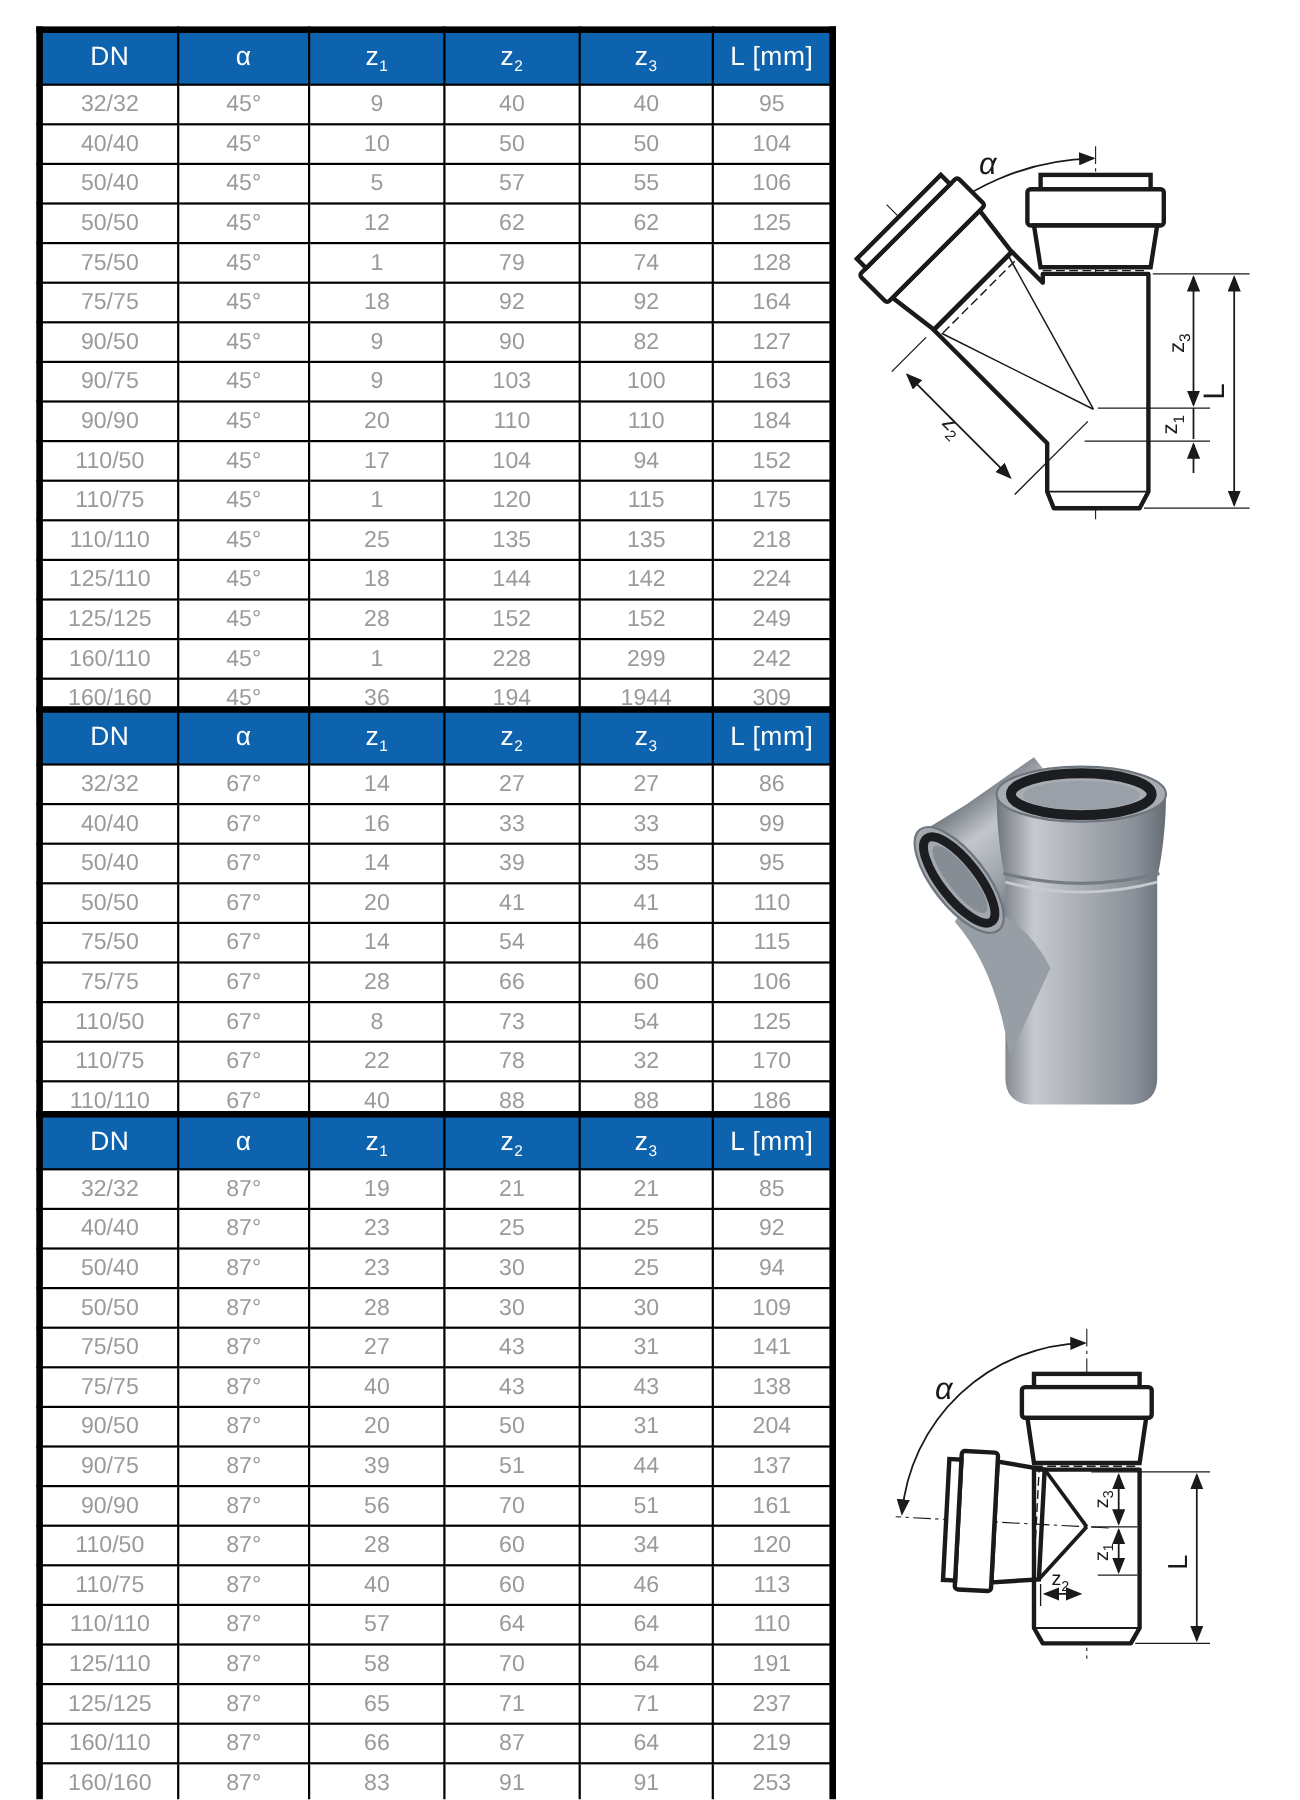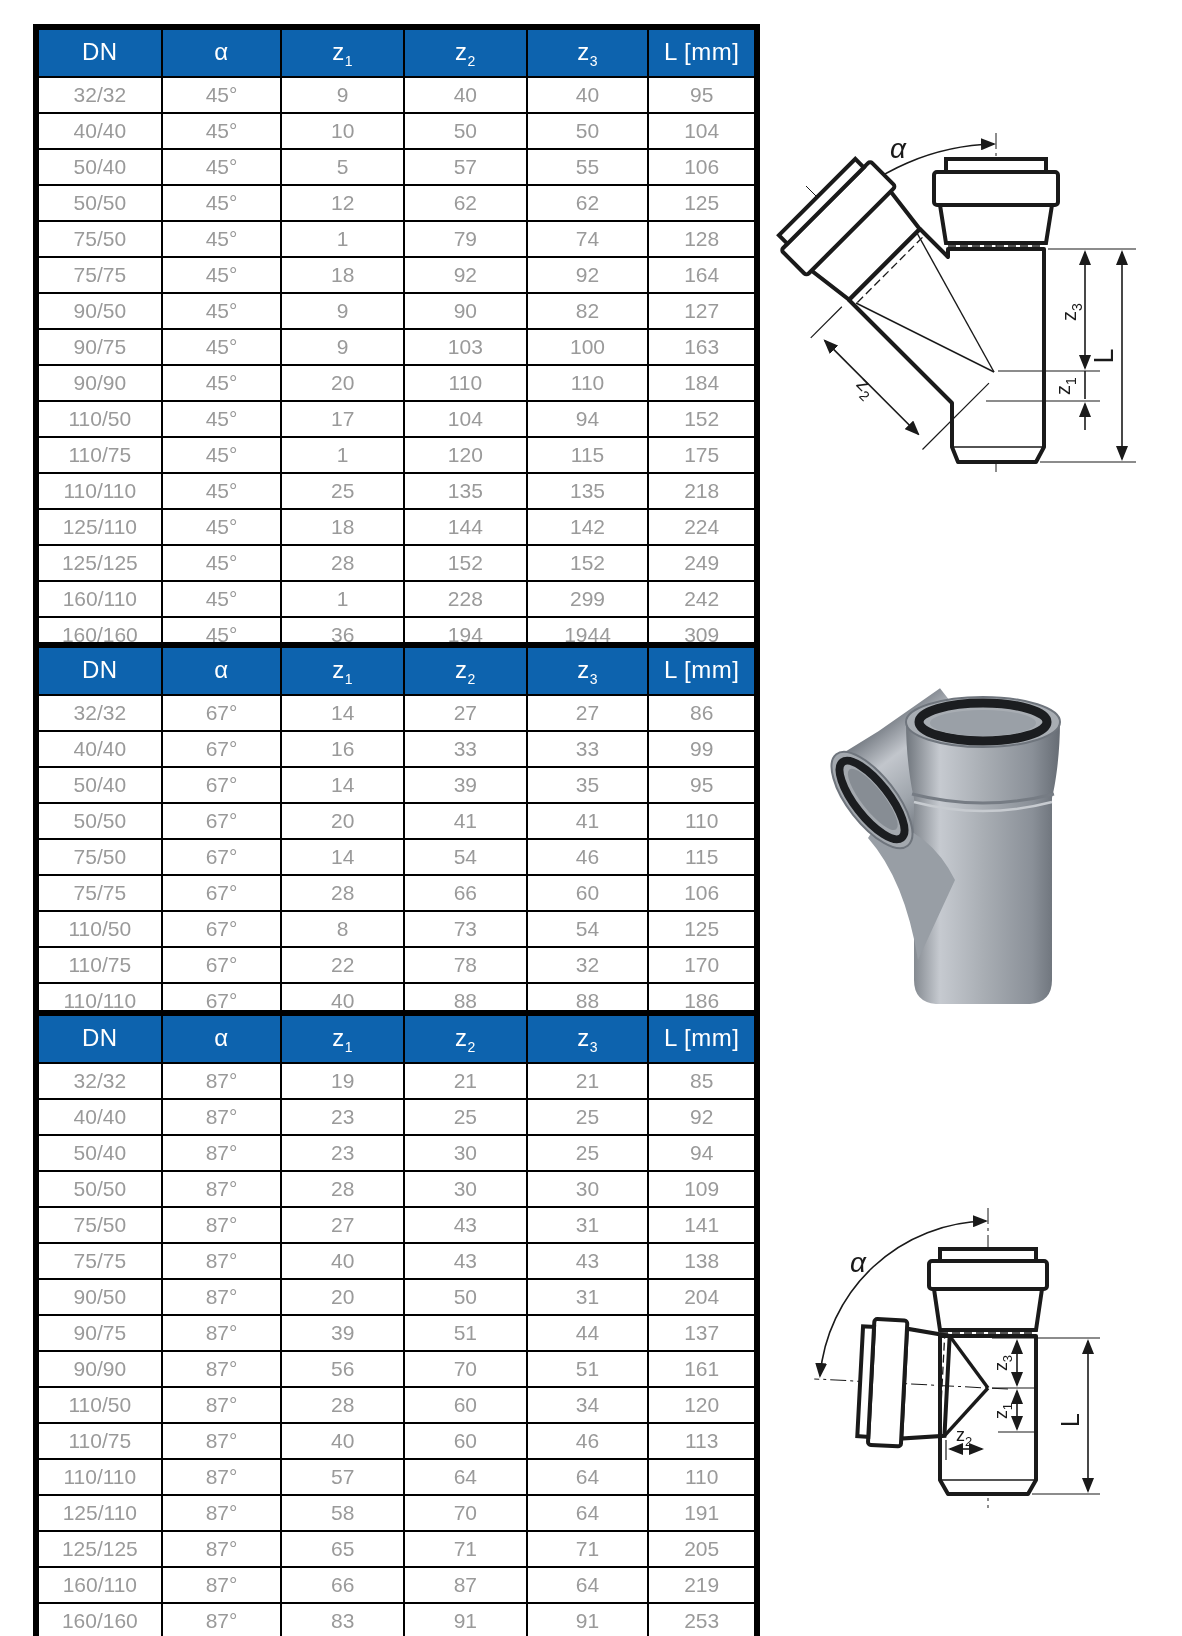--- a/index.html
+++ b/index.html
@@ -394,21 +394,21 @@
           <td>70</td>
           <td>64</td>
           <td>191</td>
         </tr>
         <tr>
           <td>125/125</td>
           <td>87°</td>
           <td>65</td>
           <td>71</td>
           <td>71</td>
-          <td>205</td>
+          <td>237</td>
         </tr>
         <tr>
           <td>160/110</td>
           <td>87°</td>
           <td>66</td>
           <td>87</td>
           <td>64</td>
           <td>219</td>
         </tr>
         <tr>

